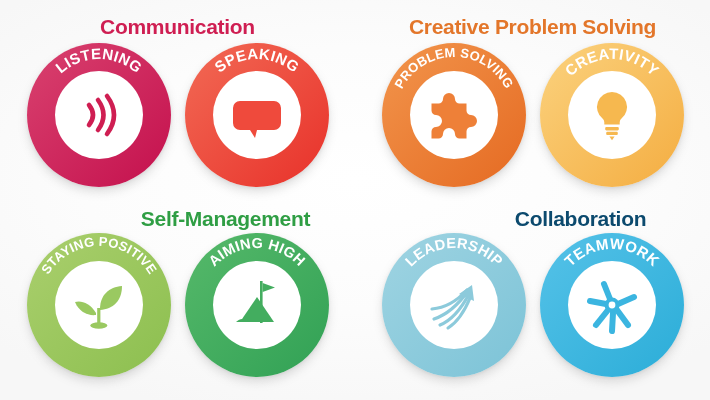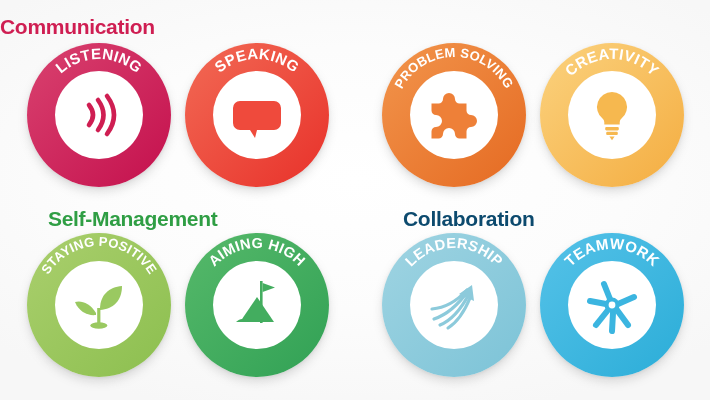--- a/index.html
+++ b/index.html
@@ -37,21 +37,21 @@
   .cluster.tl { left: 0;    top: 0;   }
   .cluster.tr { left: 355px; top: 0;  }
   .cluster.bl { left: 0;    top: 178px; }
   .cluster.br { left: 355px; top: 178px; }
 
   .cluster-title {
     position: absolute;
     top: 16px;
     left: 0;
     width: 100%;
-    text-align: left;
+    text-align: center;
     font-size: 21px;
     font-weight: bold;
     letter-spacing: -0.3px;
     white-space: nowrap;
     line-height: 1;
   }
   .cluster.bl .cluster-title,
   .cluster.br .cluster-title { top: 30px; padding-left: 48px; }
 
   .badges {
@@ -164,20 +164,21 @@
             </defs>
           <text font-size="15" letter-spacing="0.4">
             <textPath href="#arc-speaking" startOffset="50%" text-anchor="middle">SPEAKING</textPath>
           </text>
         </svg>
       </div>
     </div>
   </div>
 
   <div class="cluster tr">
+    <div class="cluster-title" style="color: rgb(227, 118, 42);">Creative Problem Solving</div>
     <div class="badges">
       <div class="badge-wrap">
         <div class="badge" style="background: linear-gradient(135deg, rgb(242, 149, 76) 0%, rgb(229, 106, 34) 100%);">
           <div class="badge-inner"></div>
           <div class="badge-icon">
             <svg viewBox="0 0 60 60" width="60" height="60">
               <path class="icf" d="M25 8 a6 6 0 0 1 6 6 a4.5 4.5 0 0 0 4.5 4.5 h7 v7 a4.5 4.5 0 0 0 4.5 4.5 a6 6 0 0 1 0 12 a4.5 4.5 0 0 0 -4.5 4.5 v7 h-7 a4.5 4.5 0 0 1 -4.5 -4.5 a6 6 0 0 0 -12 0 a4.5 4.5 0 0 1 -4.5 4.5 h-7 v-7 a4.5 4.5 0 0 1 4.5 -4.5 a6 6 0 0 0 0 -12 a4.5 4.5 0 0 1 -4.5 -4.5 v-7 h7 a4.5 4.5 0 0 0 4.5 -4.5 a6 6 0 0 1 6 -6 z" fill="#ee8038"></path>
             </svg>
           </div>
         </div>

